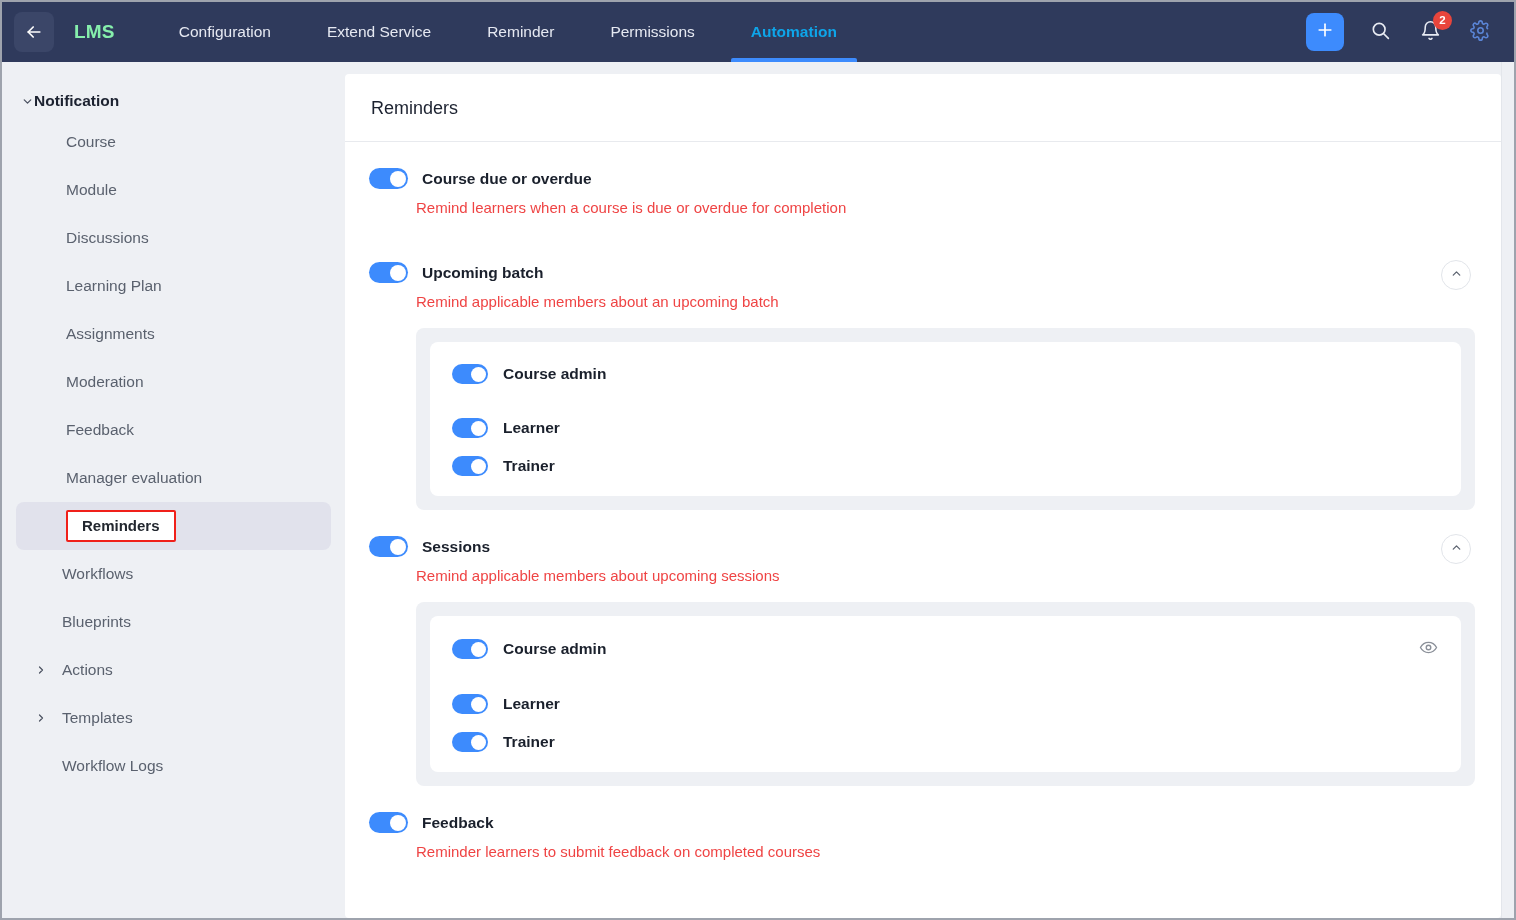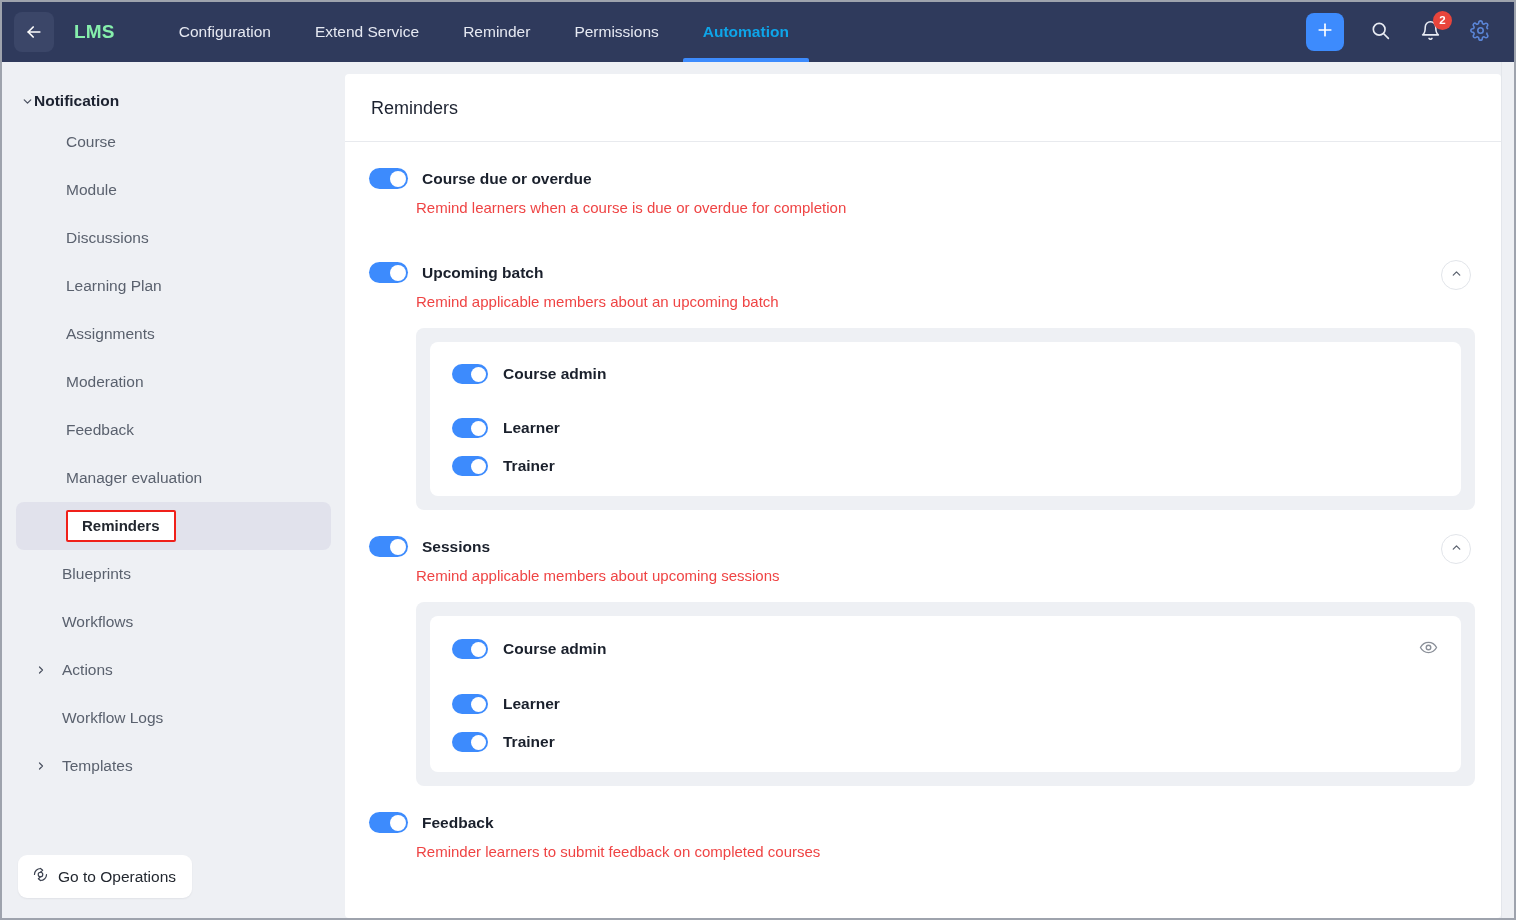--- a/index.html
+++ b/index.html
@@ -52,21 +52,21 @@
     margin-left: 20px;
     letter-spacing: .2px;
     white-space: nowrap;
   }
 
   .nav {
     display: flex;
     align-items: center;
     height: 60px;
     margin-left: 42px;
-    gap: 0px;
+    gap: 12px;
   }
   .nav-item {
     position: relative;
     height: 60px;
     display: flex;
     align-items: center;
     padding: 0 22px;
     color: #e6e9f2;
     font-size: 15.5px;
     white-space: nowrap;
@@ -437,63 +437,49 @@
         </div>
         <div class="side-item sub">
           <span>Manager evaluation</span>
         </div>
         <div class="side-item sub selected">
           <span class="sel-text">Reminders</span>
         </div>
 
         <div class="side-item toplevel">
           <span class="chev"></span>
-          <span>Blueprints</span>
+          <span>Workflows</span>
         </div>
         <div class="side-item toplevel">
           <span class="chev"></span>
-          <span>Workflows</span>
+          <span>Blueprints</span>
         </div>
         <div class="side-item toplevel">
           <span class="chev">
             <svg width="12" height="12" viewBox="0 0 24 24" fill="none" stroke="#4b5261" stroke-width="2.4" stroke-linecap="round" stroke-linejoin="round">
               <polyline points="9 6 15 12 9 18"></polyline>
             </svg>
           </span>
           <span>Actions</span>
         </div>
         <div class="side-item toplevel">
-          <span class="chev"></span>
-          <span>Workflow Logs</span>
-        </div>
-        <div class="side-item toplevel">
           <span class="chev">
             <svg width="12" height="12" viewBox="0 0 24 24" fill="none" stroke="#4b5261" stroke-width="2.4" stroke-linecap="round" stroke-linejoin="round">
               <polyline points="9 6 15 12 9 18"></polyline>
             </svg>
           </span>
           <span>Templates</span>
         </div>
+        <div class="side-item toplevel">
+          <span class="chev"></span>
+          <span>Workflow Logs</span>
+        </div>
 
       </div>
 
-      <div class="side-footer">
-        <div class="ops-btn">
-          <span>
-            <svg width="17" height="17" viewBox="0 0 24 24" fill="none" stroke="#3c4250" stroke-width="1.7" stroke-linecap="round" stroke-linejoin="round">
-              <path d="M20.5 12a8.5 8.5 0 0 1-8.5 8.5"></path>
-              <path d="M3.5 12A8.5 8.5 0 0 1 12 3.5"></path>
-              <path d="M12 3.5l3 2.6-3 2.6"></path>
-              <path d="M12 20.5l-3-2.6 3-2.6"></path>
-              <circle cx="12" cy="12" r="3.2"></circle>
-            </svg>
-          </span>
-          <span>Go to Operations</span>
-        </div>
-      </div>
     </div>
 
     <div class="main">
       <div class="card">
 
         <div class="card-head">
           <div class="card-title">Reminders</div>
         </div>
 
         <div class="card-body">

